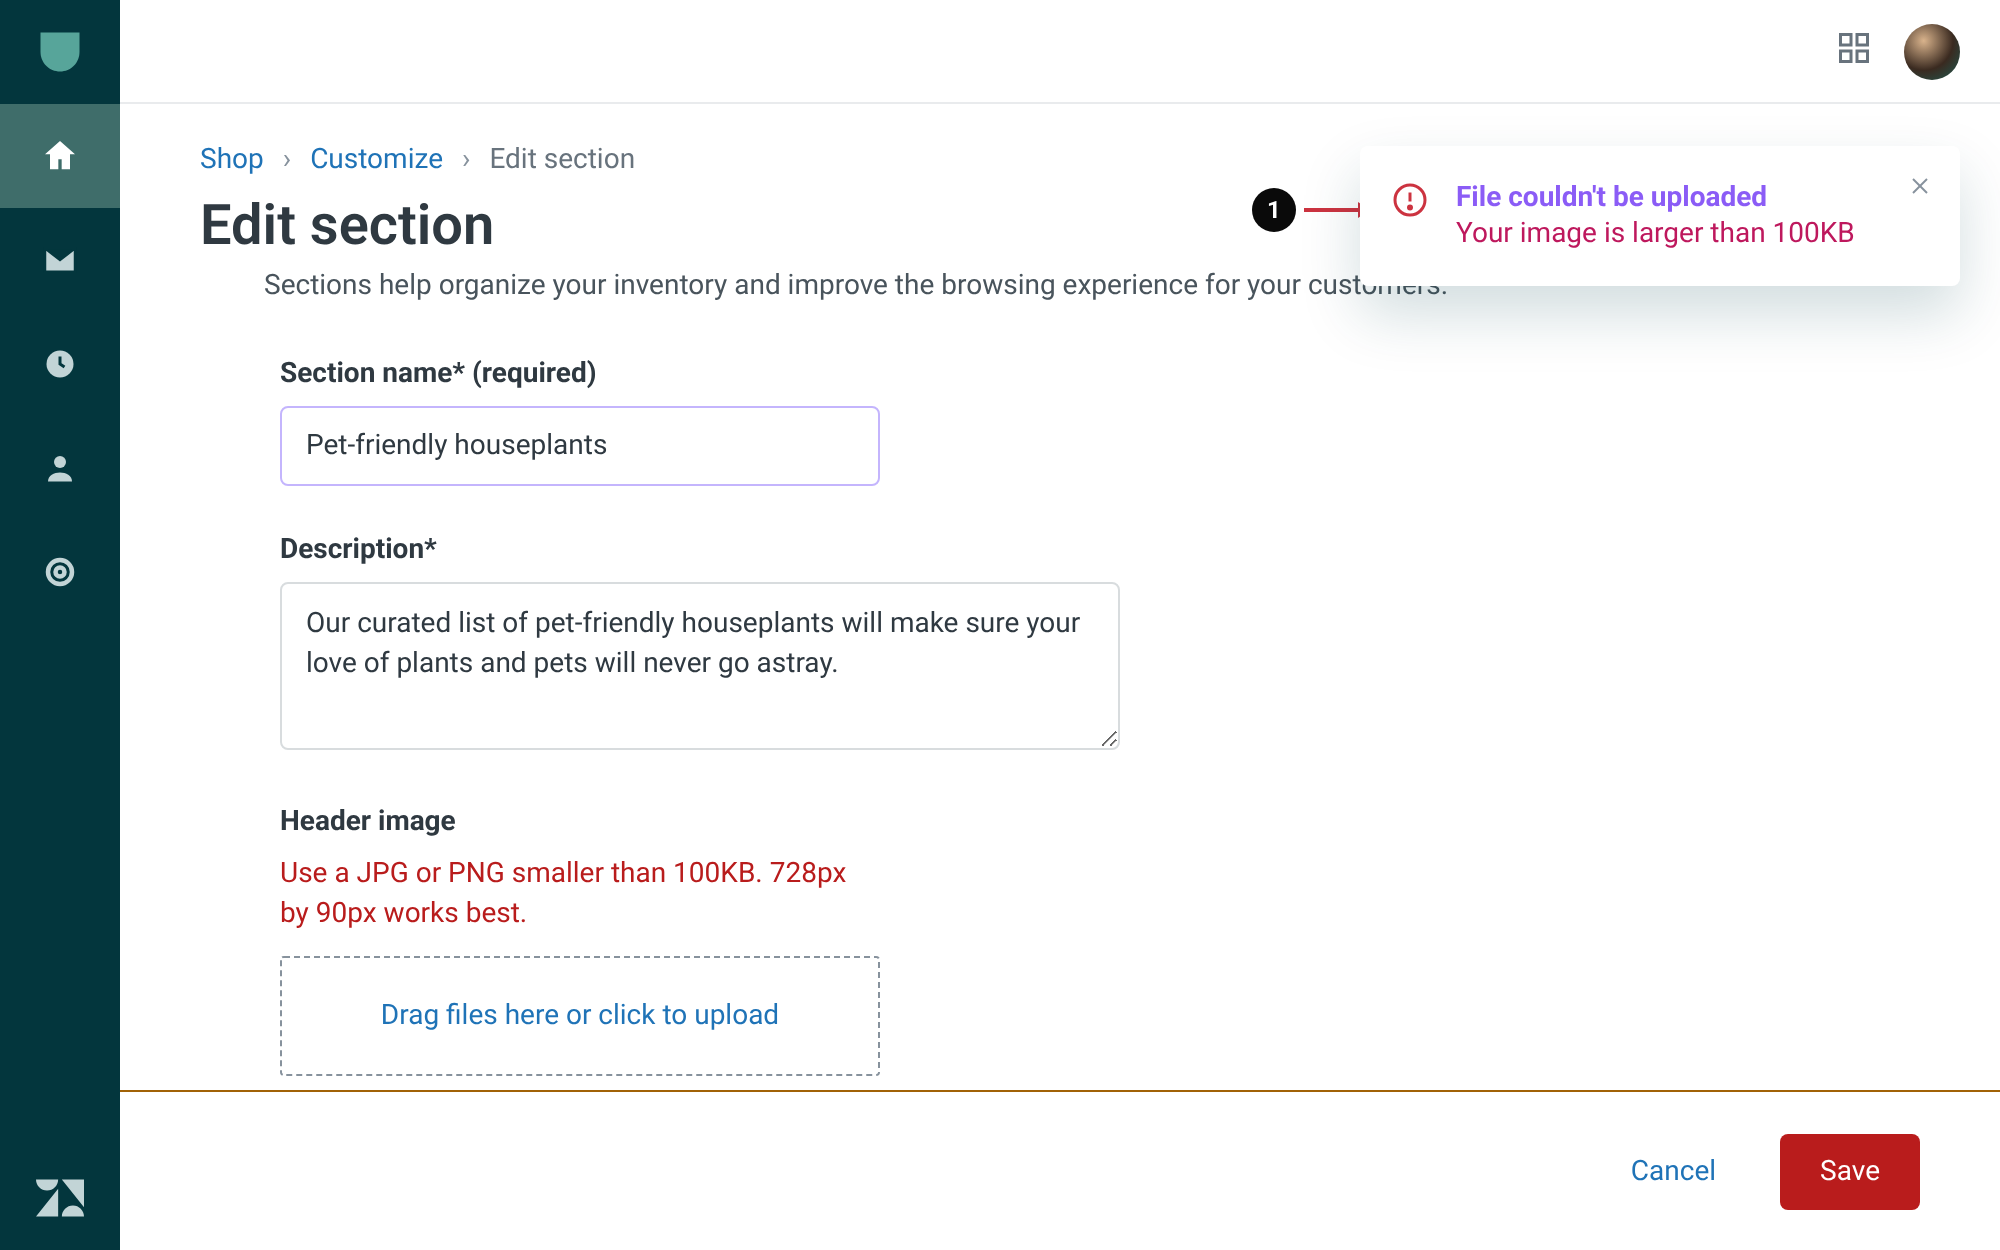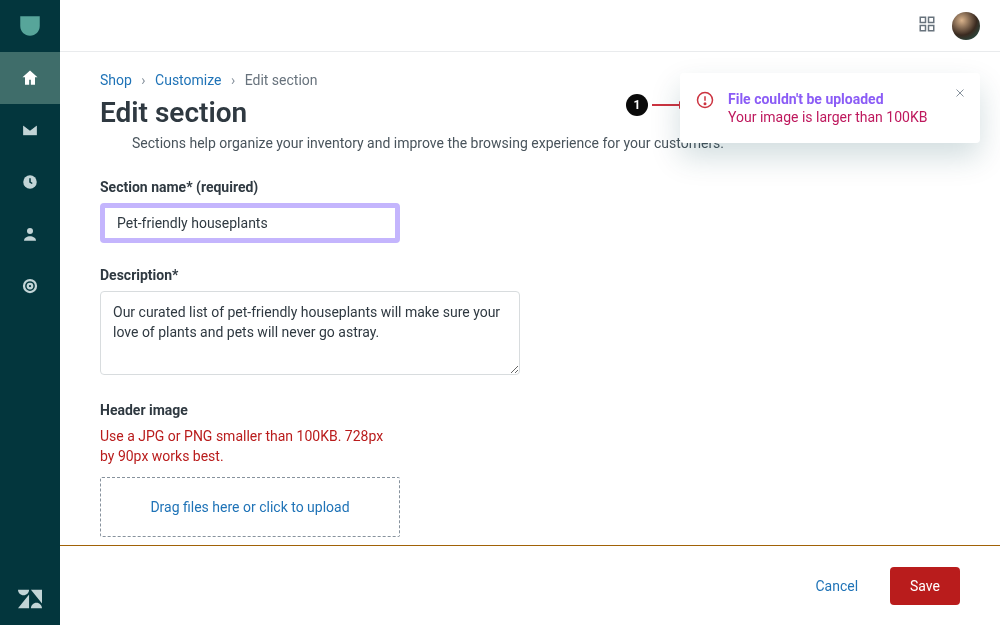--- a/index.html
+++ b/index.html
@@ -67,25 +67,25 @@
     }
     .breadcrumb {
       font-size: 14px;
       color: #68737d;
       margin-bottom: 8px;
     }
     .breadcrumb a { color: #1f73b7; text-decoration: none; cursor: pointer; }
     .breadcrumb-sep { margin: 0 6px; color: #87929d; }
     h1 { font-size: 28px; font-weight: 600; color: #2f3941; margin-bottom: 6px; }
     .subtitle { color: #49545c; margin-bottom: 28px; font-size: 14px; margin-left: 32px; }
-    .field { margin-bottom: 24px; }
+    .field { margin-bottom: 24px; margin-left: 40px; }
     .label { font-weight: 700; font-size: 14px; color: #2f3941; margin-bottom: 8px; display: block; }
     .input-text {
       width: 300px; height: 40px;
-      border: 5px solid #c4b5fd; border-radius: 4px;
+      border: 1px solid #c4b5fd; border-radius: 4px;
       padding: 0 12px; font-size: 14px; color: #2f3941;
       font-family: inherit;
     }
     .textarea {
       width: 420px; height: 84px;
       border: 1px solid #d8dcde; border-radius: 4px;
       padding: 10px 12px; font-size: 14px; color: #2f3941;
       resize: both;
       font-family: inherit;
       line-height: 1.45;

